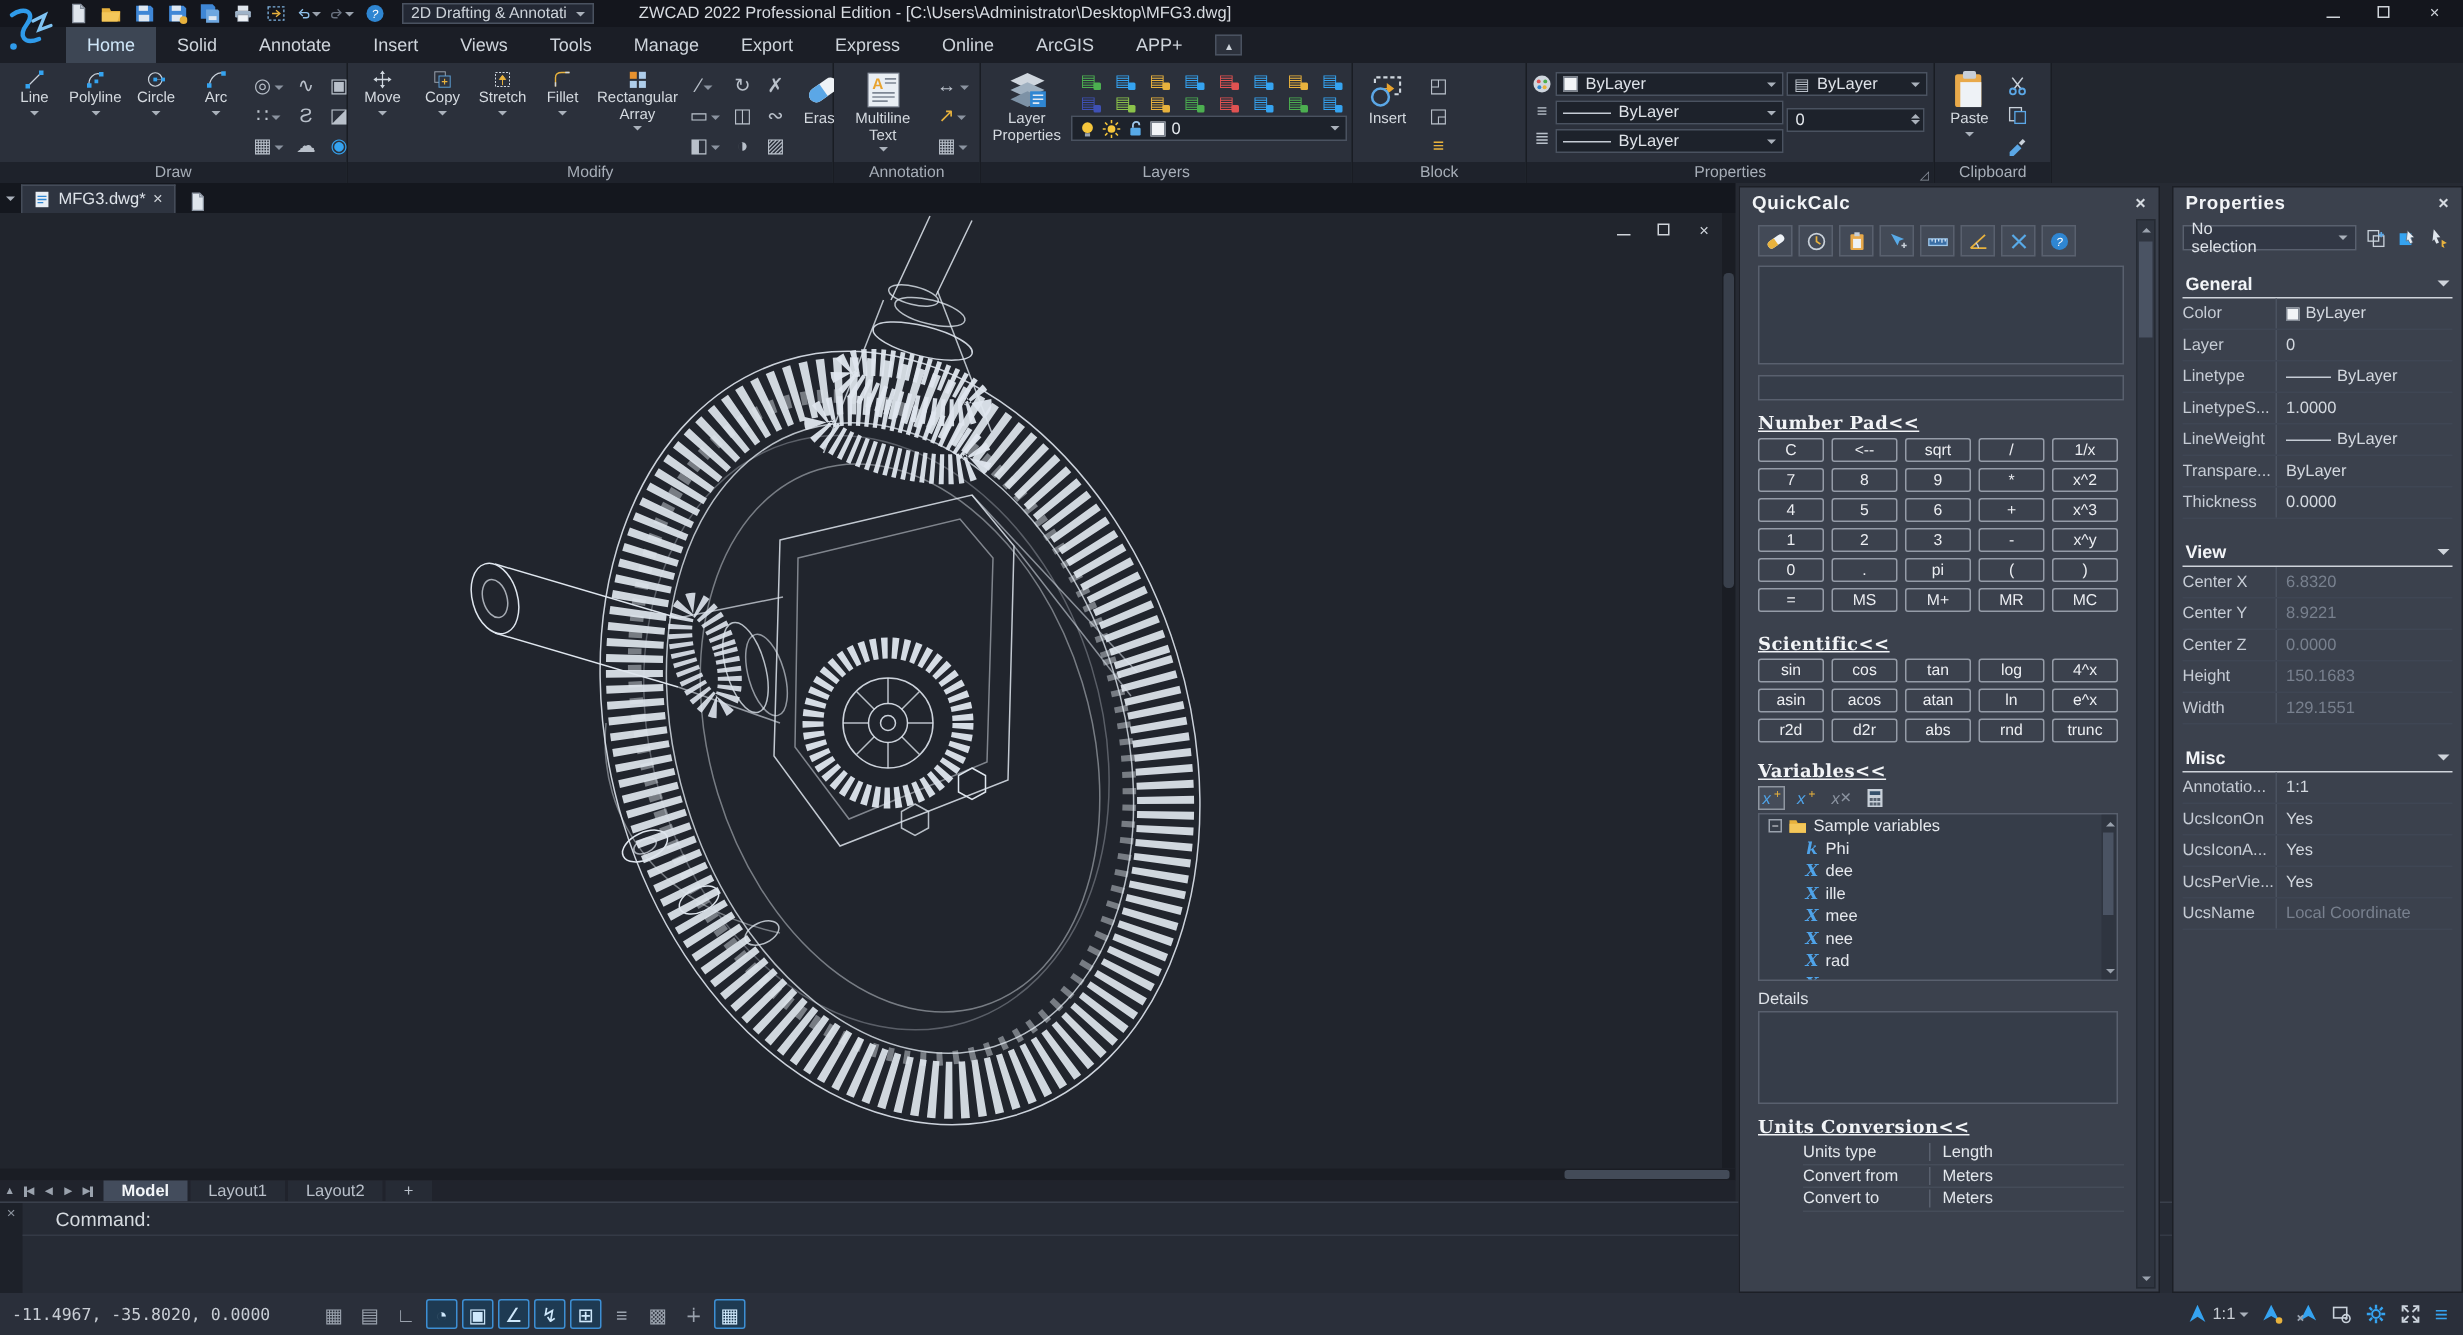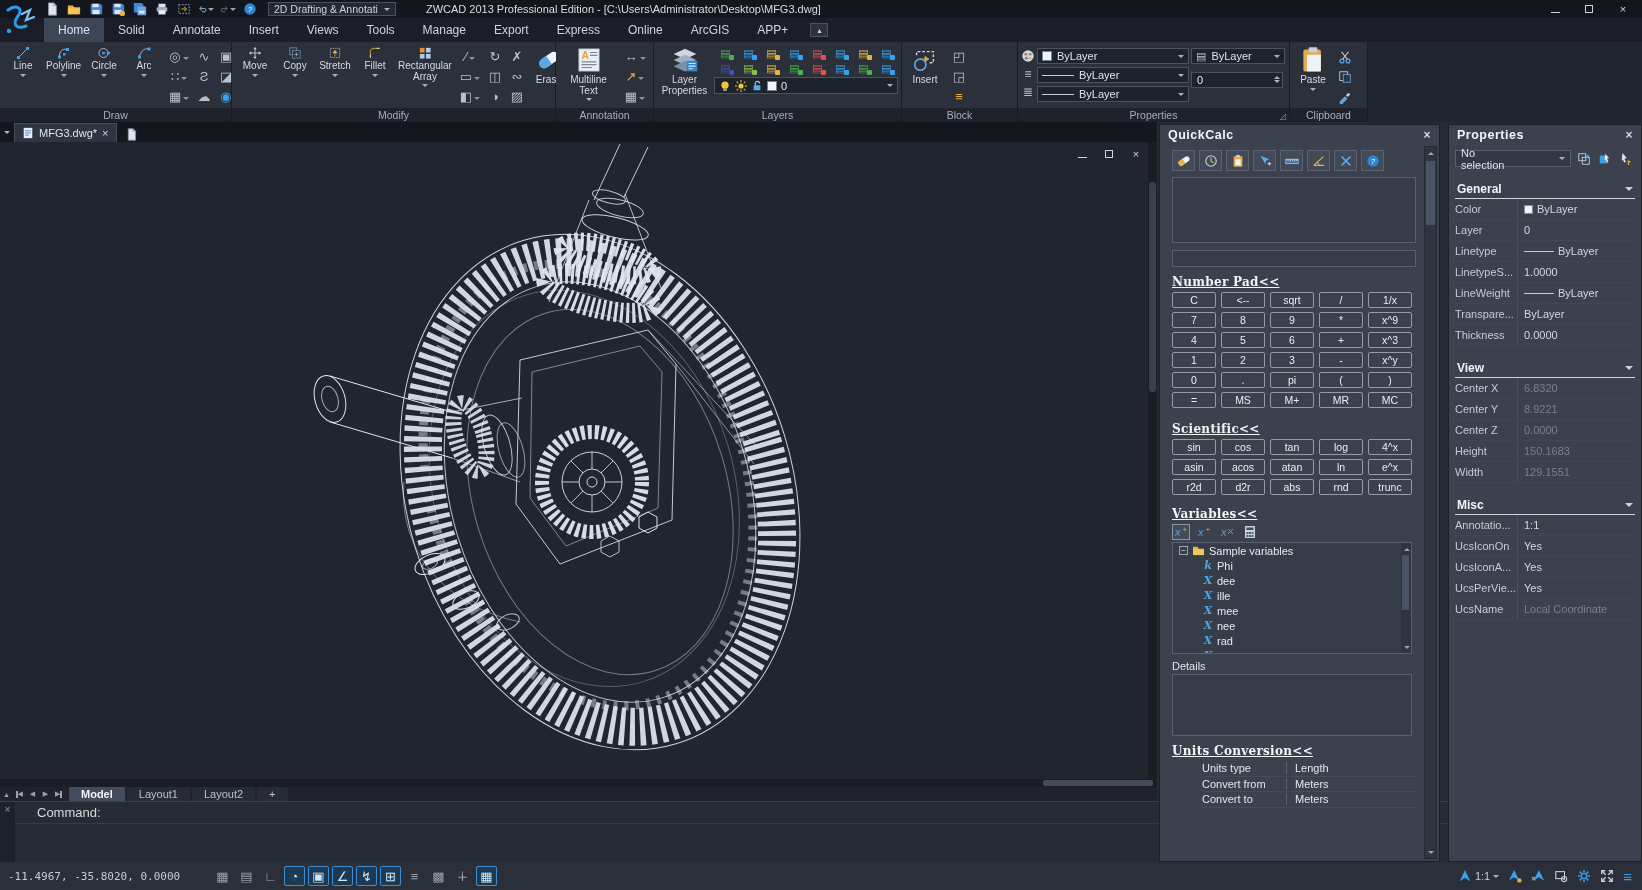--- a/index.html
+++ b/index.html
@@ -256,21 +256,21 @@
             <circle cx="8" cy="8" r="6.5" fill="#2f86d2"></circle>
             <text x="8" y="11.5" text-anchor="middle" font-size="9" fill="#fff" font-family="Liberation Sans,sans-serif">?</text>
           </svg>
         </i>
       </span>
     </div>
   <div id="ws-combo">
     <span>2D Drafting &amp; Annotati</span>
       <span class="caret"></span>
   </div>
-  <div id="title-text">ZWCAD 2013 Professional Edition - [C:\Users\Administrator\Desktop\MFG3.dwg]</div>
+  <div id="title-text">ZWCAD 2022 Professional Edition - [C:\Users\Administrator\Desktop\MFG3.dwg]</div>
   <div id="win-controls">
     <span class="wbtn"><span class="wmin"></span></span>
     <span class="wbtn"><span class="wmax"></span></span>
     <span class="wbtn">×</span>
   </div>
 </div>
 
 <div id="logo" class="abs">
   <svg viewBox="0 0 38 42">
       <path d="M8 10 C16 4 24 8 18 16 C12 24 16 30 26 26" fill="none" stroke="#2f9bea" stroke-width="3" stroke-linecap="round"></path>
@@ -1226,21 +1226,21 @@
         <button class="qbtn">
           <span>8</span>
         </button>
         <button class="qbtn">
           <span>9</span>
         </button>
         <button class="qbtn">
           <span>*</span>
         </button>
         <button class="qbtn">
-          <span>x^9</span>
+          <span>x^2</span>
         </button>
         <button class="qbtn">
           <span>4</span>
         </button>
         <button class="qbtn">
           <span>5</span>
         </button>
         <button class="qbtn">
           <span>6</span>
         </button>

